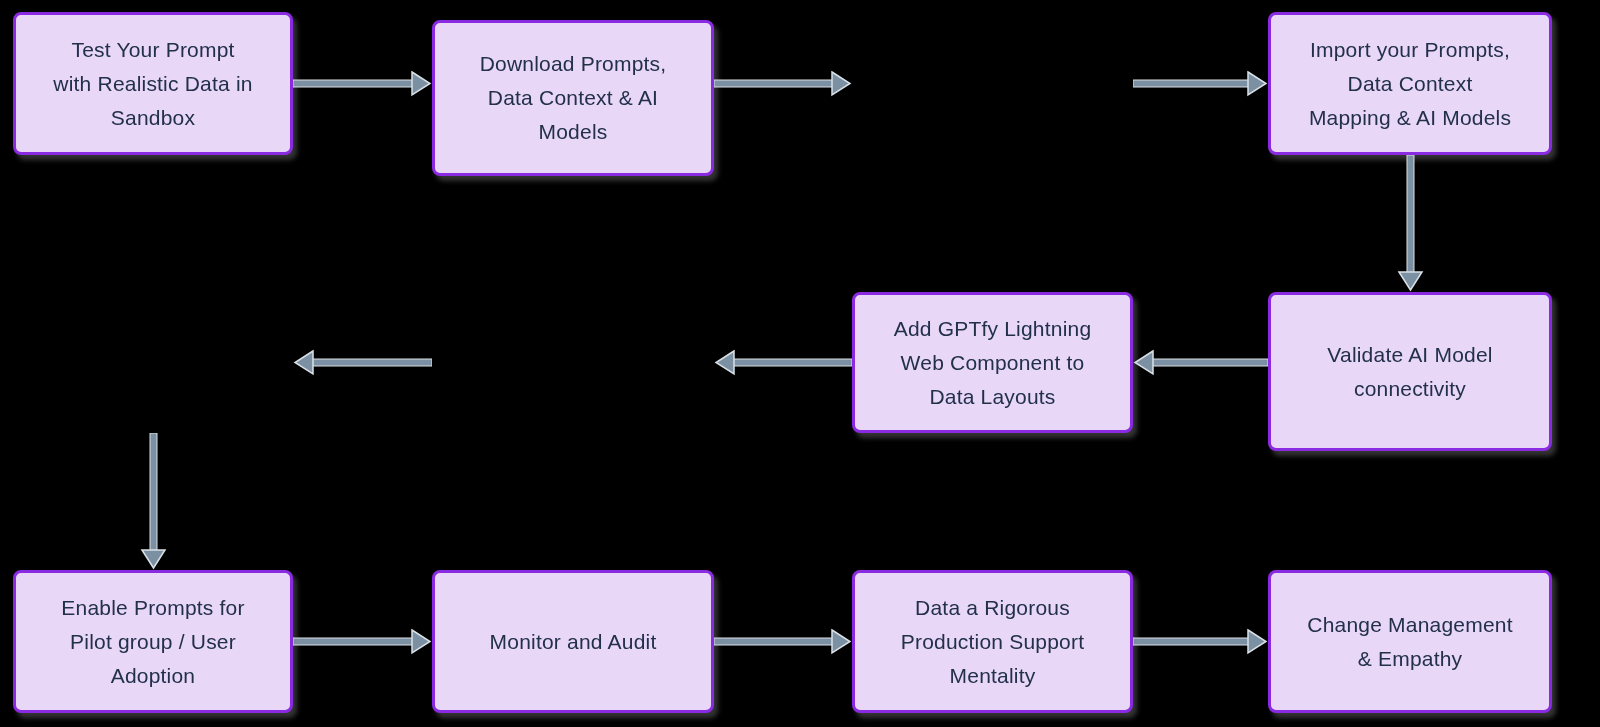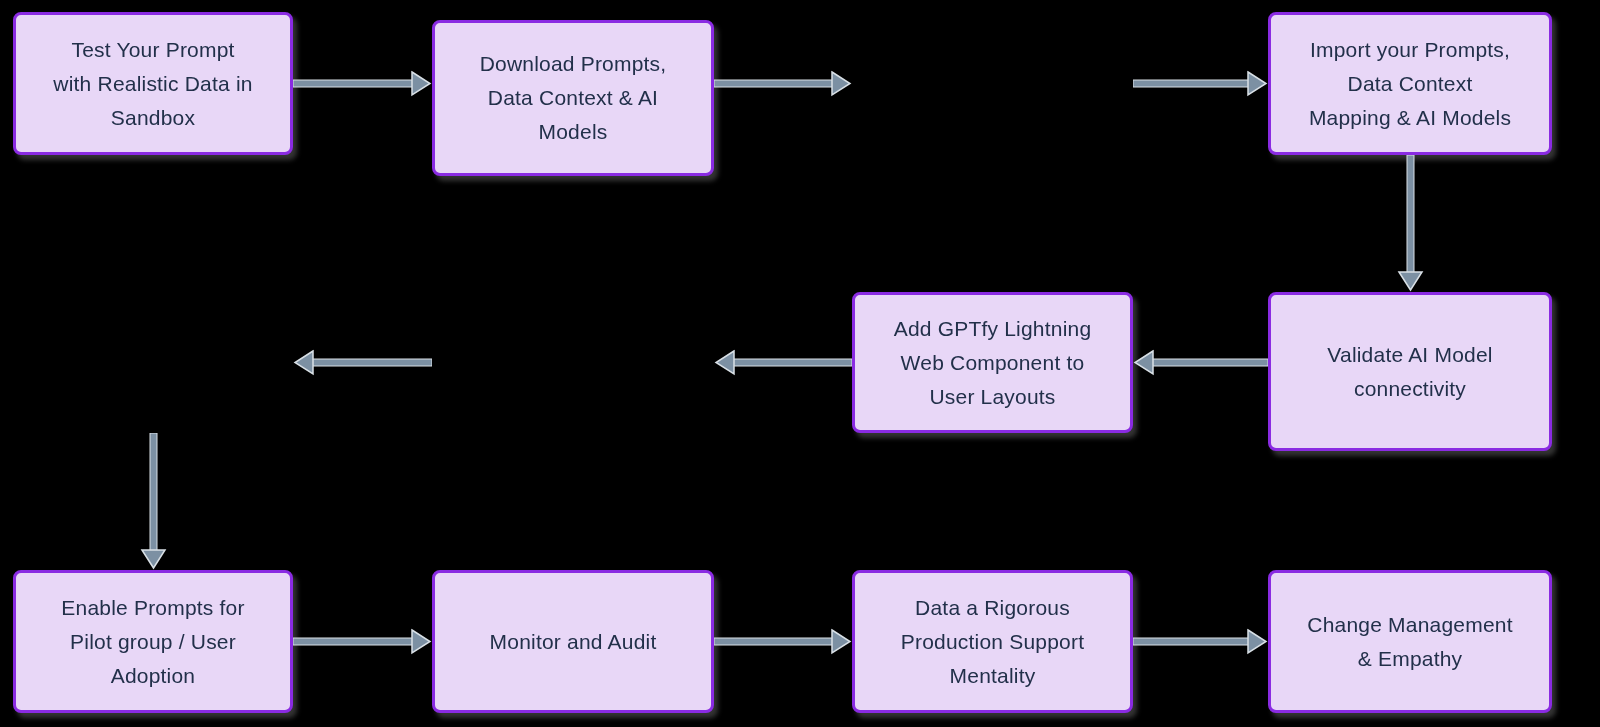--- a/index.html
+++ b/index.html
@@ -60,21 +60,21 @@
 Mapping &amp; AI Models</span>
   </div>
 
   <div class="node" style="left:1268px;top:292px;width:284px;height:159px">
     <span class="node-label">Validate AI Model
 connectivity</span>
   </div>
   <div class="node" style="left:852px;top:292px;width:281px;height:141px">
     <span class="node-label">Add GPTfy Lightning
 Web Component to
-User Layouts</span>
+Data Layouts</span>
   </div>
 
   <div class="node" style="left:13px;top:570px;width:280px;height:143px">
     <span class="node-label">Enable Prompts for
 Pilot group / User
 Adoption</span>
   </div>
   <div class="node" style="left:432px;top:570px;width:282px;height:143px">
     <span class="node-label">Monitor and Audit</span>
   </div>

